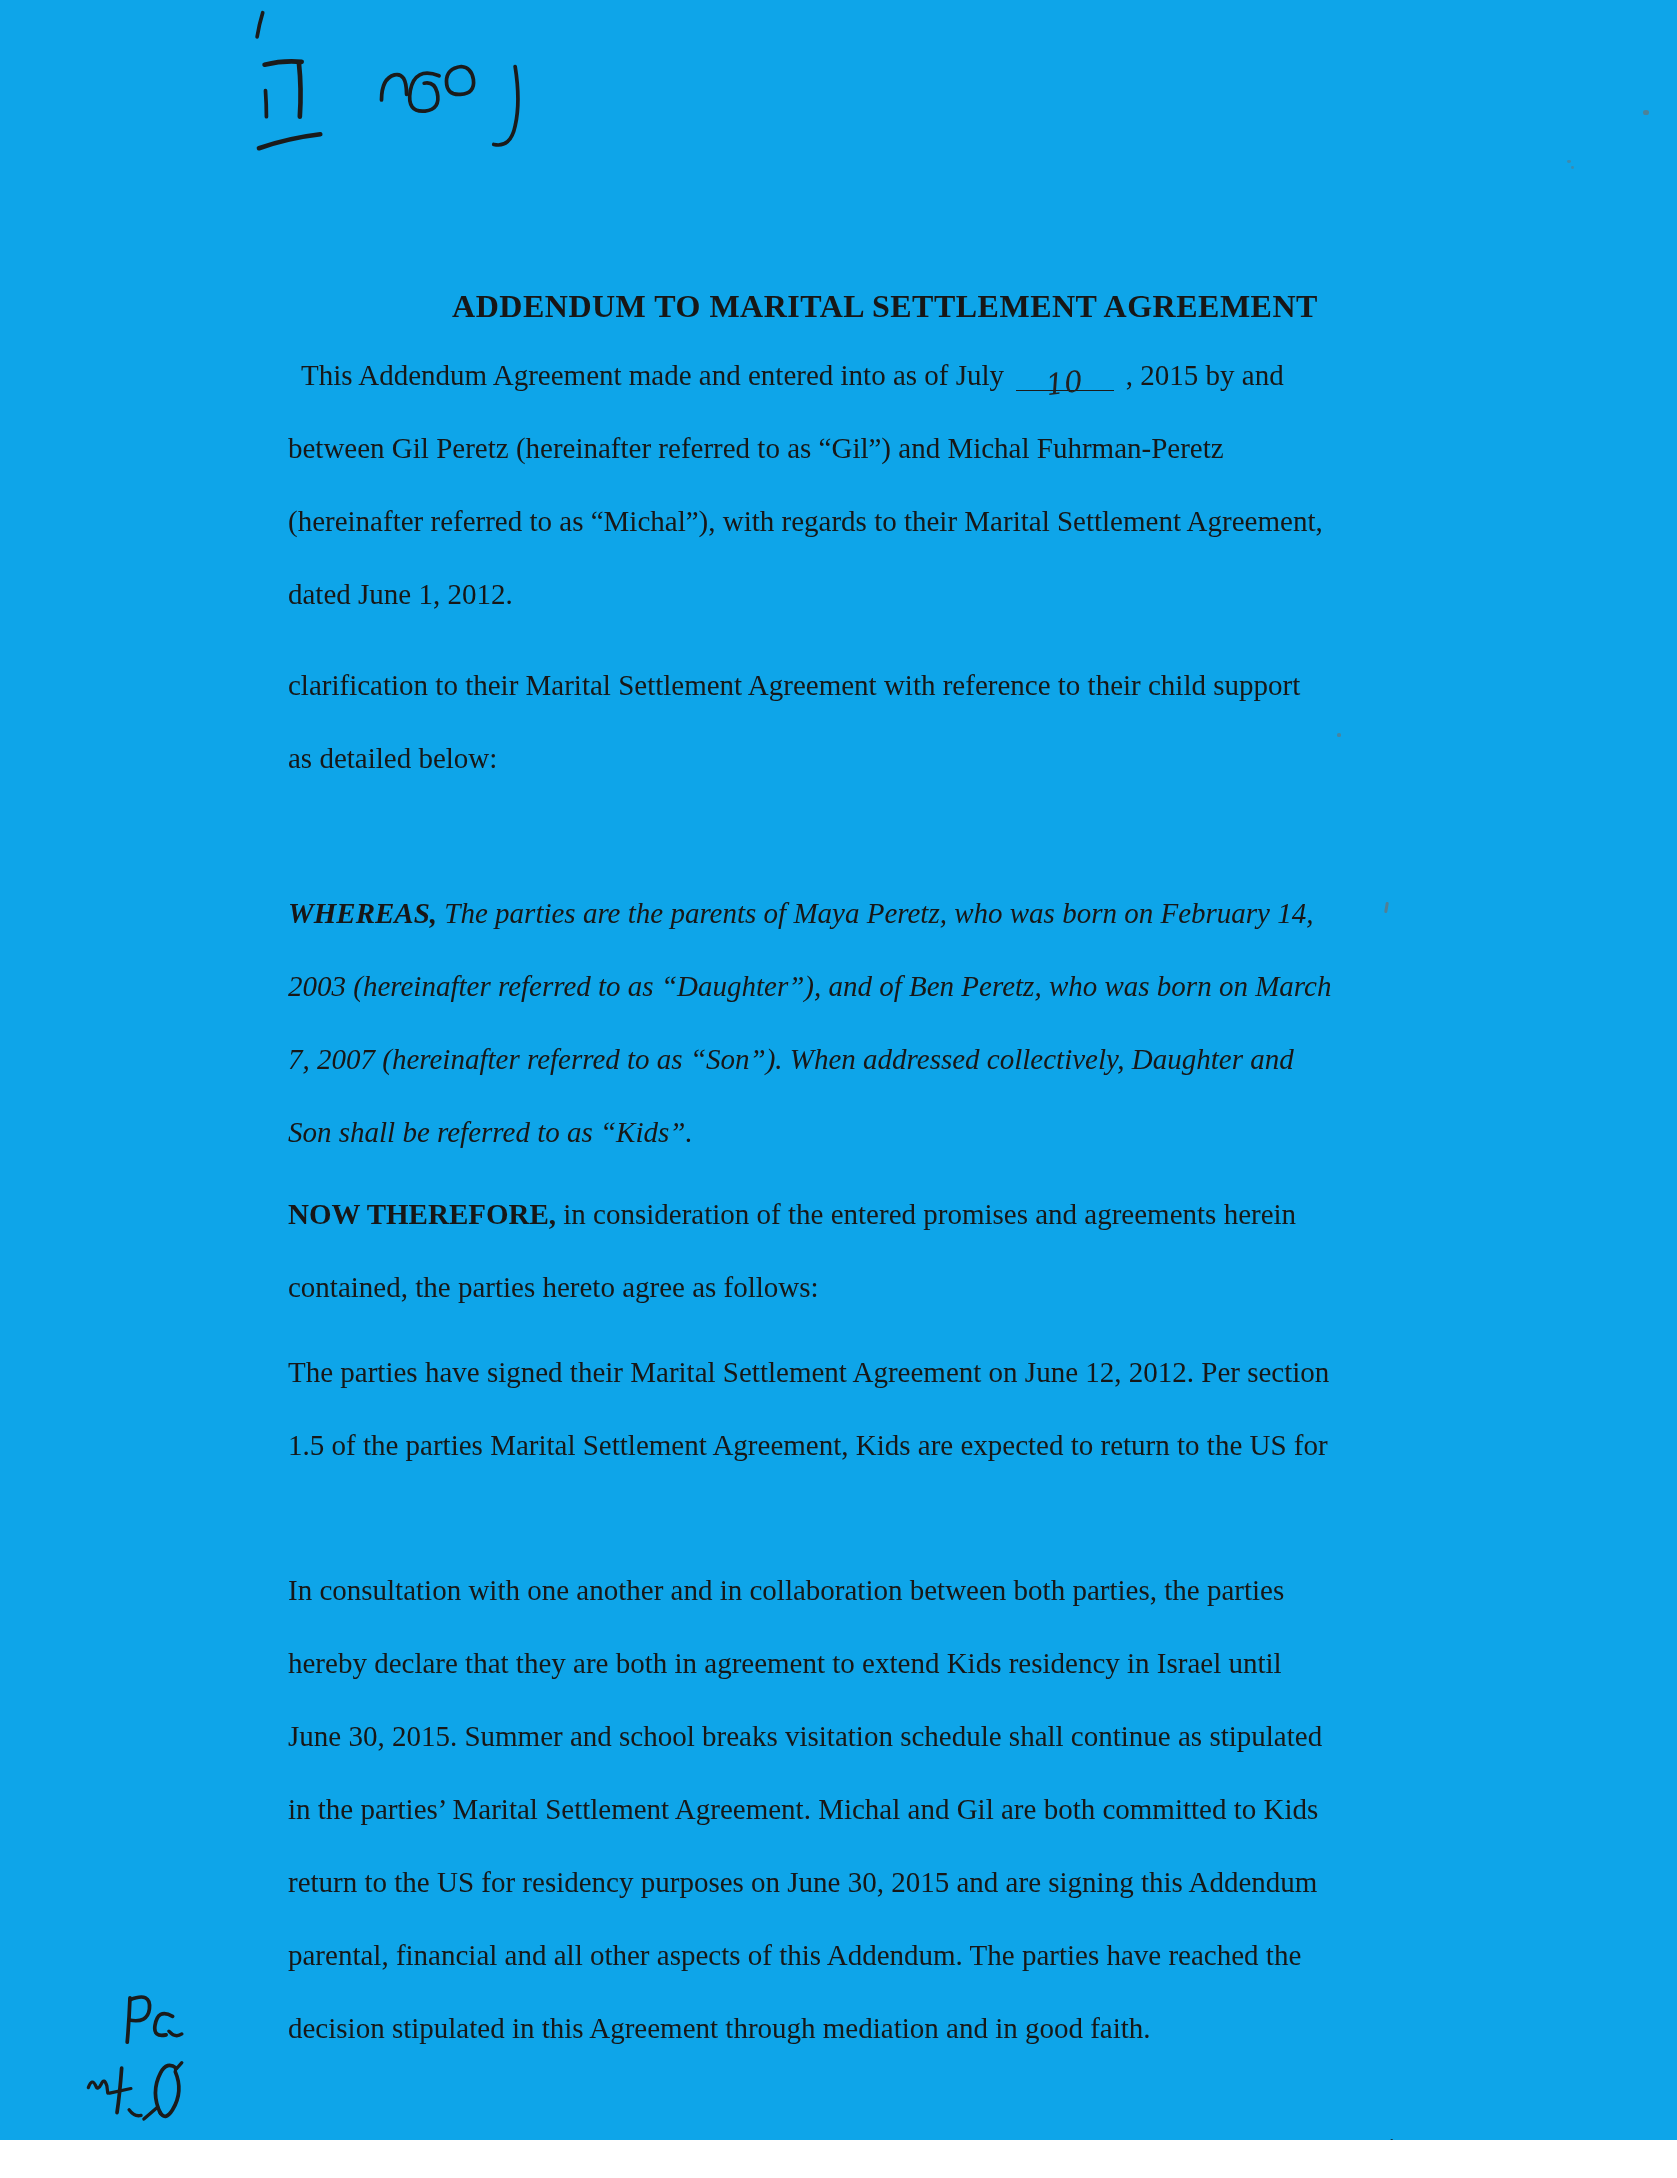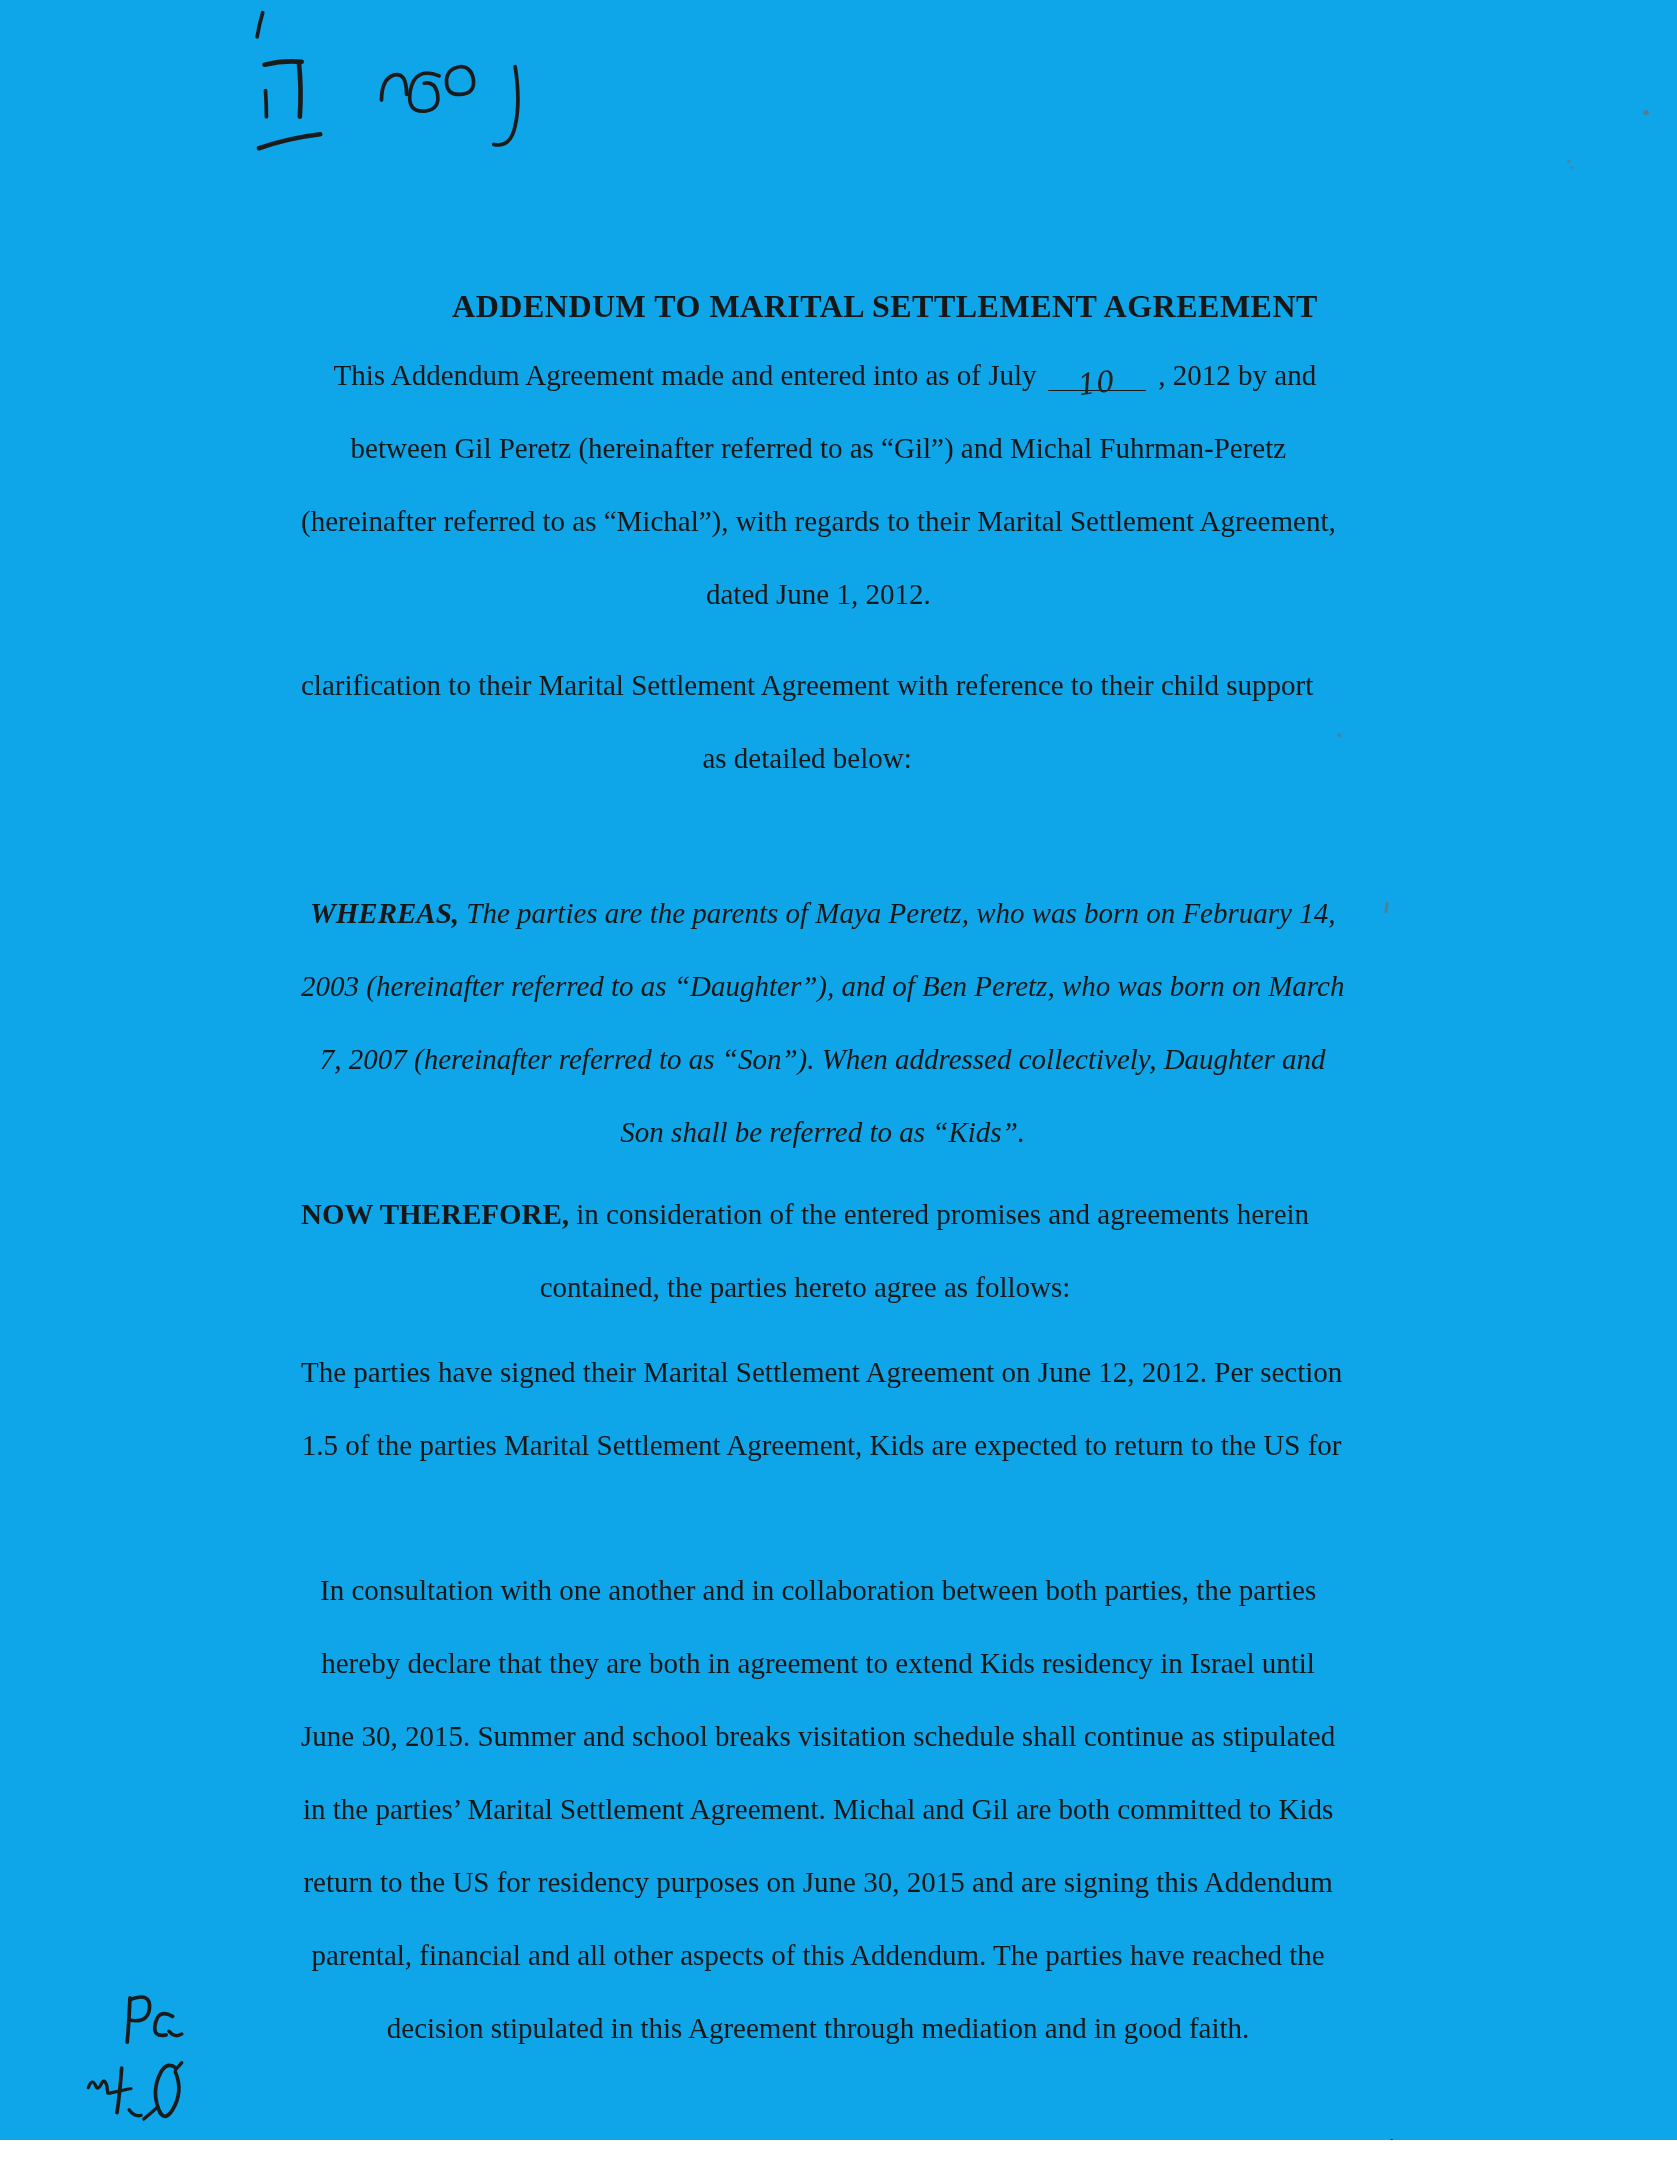--- a/index.html
+++ b/index.html
@@ -22,22 +22,21 @@
     width: 1150px;
     text-align: center;
     font-weight: bold;
     font-size: 32px;
     line-height: 73px;
     letter-spacing: 0.5px;
     white-space: nowrap;
   }
   .para {
     position: absolute;
-    left: 301px;
-    text-align: center;
+    left: 288px;
   }
   .line {
     white-space: nowrap;
     font-size: 29px;
     line-height: 73px;
   }
   .indent { padding-left: 13px; }
   .lead { font-weight: bold; }
   .blank {
     display: inline-block;
@@ -102,21 +101,21 @@
   <div class="speck" style="left:1385px; top:902px; width:2.8px; height:11px; border-radius:1.9px; transform:rotate(10deg); opacity:.7;"></div>
 
   <div class="doc-title" style="top:270px;">ADDENDUM TO MARITAL SETTLEMENT AGREEMENT</div>
 
   <div class="para" style="top:339px;">
     <div class="line indent">
       <span>This Addendum Agreement made and entered into as of July</span>
       <span class="blank">
         <span class="hand-day">10</span>
       </span>
-      <span>, 2012 by and</span>
+      <span>, 2015 by and</span>
     </div>
     <div class="line">between Gil Peretz (hereinafter referred to as “Gil”) and Michal Fuhrman-Peretz</div>
     <div class="line">(hereinafter referred to as “Michal”), with regards to their Marital Settlement Agreement,</div>
     <div class="line">dated June 1, 2012.</div>
   </div>
 
   <div class="para" style="top:649px;">
     <div class="line">clarification to their Marital Settlement Agreement with reference to their child support</div>
     <div class="line">as detailed below:</div>
   </div>

